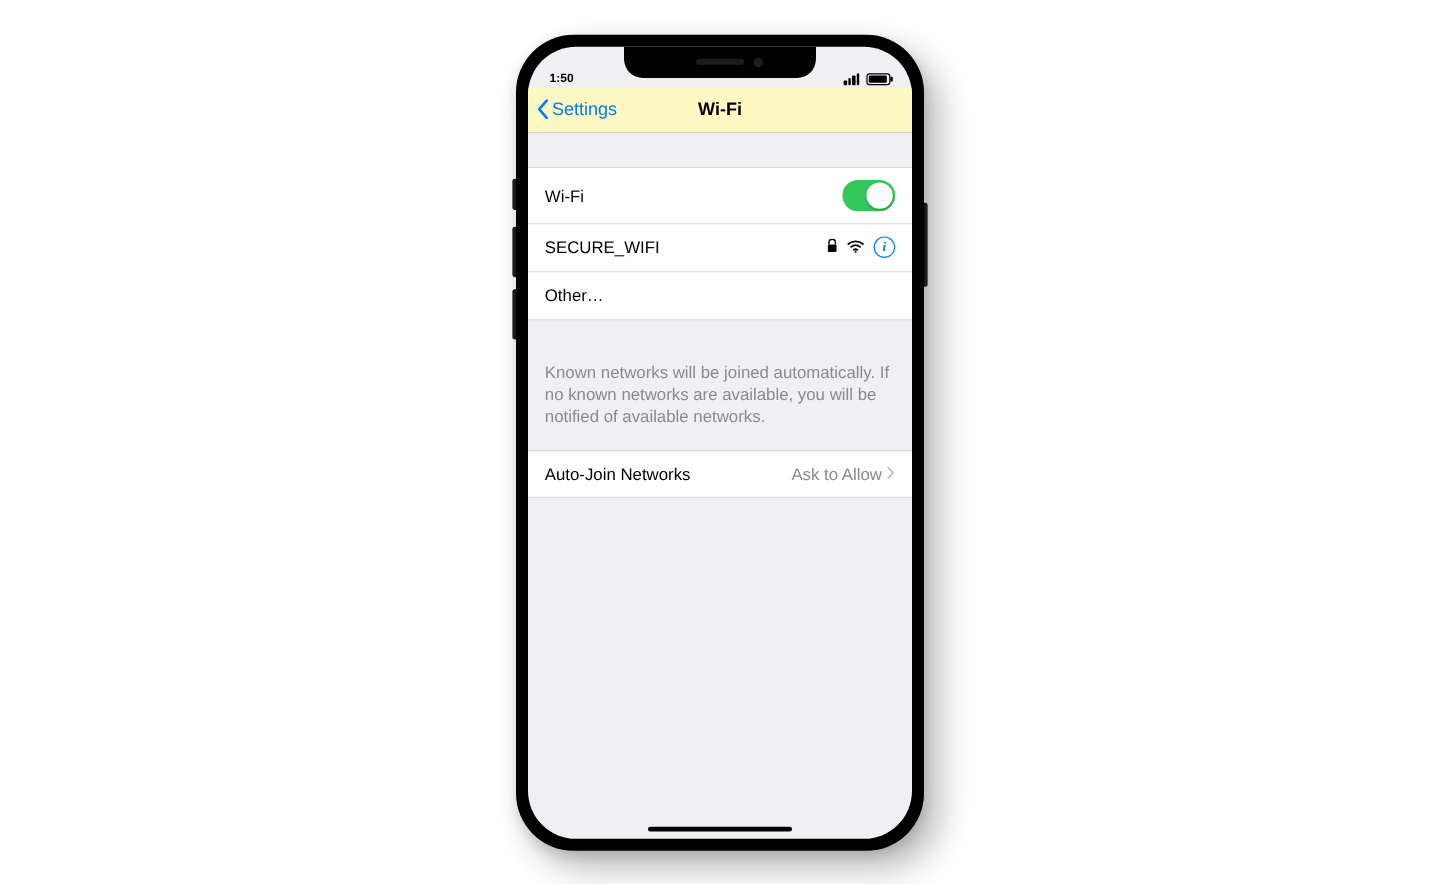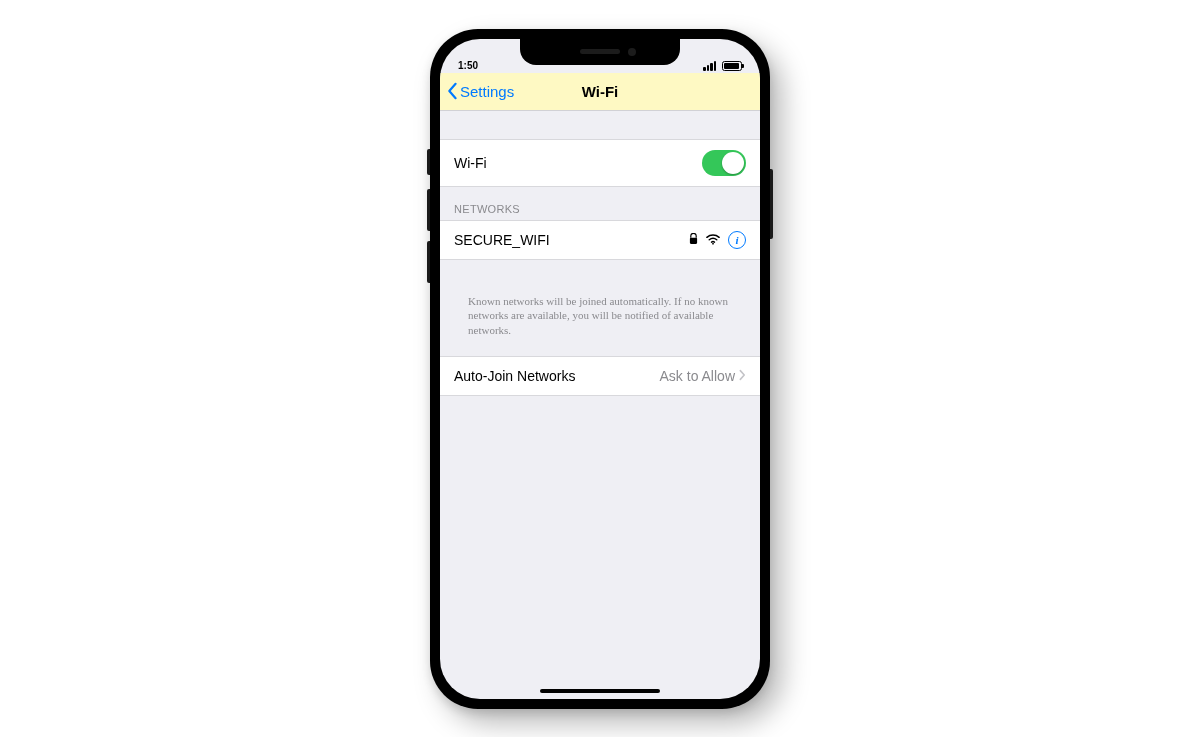--- a/index.html
+++ b/index.html
@@ -159,25 +159,24 @@
     }
     .cell + .cell { border-top: none; }
     .section-header {
       font-size: 11px;
       color: #8a8a8e;
       padding: 16px 14px 5px;
       text-transform: uppercase;
       letter-spacing: 0.3px;
     }
     .section-footer {
-      font-size: 11px;
+      font-size: 14px;
       color: #8a8a8e;
       line-height: 1.35;
-      padding: 6px 28px 8px;
-      font-family: Liberation Serif, serif;
+      padding: 6px 14px 8px;
     }
     .spacer { height: 28px; }
 
     .toggle {
       width: 44px; height: 26px;
       background: #34c759;
       border-radius: 13px;
       position: relative;
     }
     .toggle .knob {
@@ -261,21 +260,20 @@
 
       <div class="spacer"></div>
 
       <div class="cell">
         <span>Wi-Fi</span>
         <div class="toggle">
           <div class="knob"></div>
         </div>
       </div>
 
-      <div class="section-header">NETWORKS</div>
 
       <div class="cell network-row">
         <span>SECURE_WIFI</span>
         <div class="icons">
           <span class="lock-icon">
             <svg viewBox="0 0 10 13">
                 <path d="M2 5 V3.2 a3 3 0 0 1 6 0 V5" stroke="#000" stroke-width="1.3" fill="none"></path>
                 <rect x="1" y="5" width="8" height="7" rx="1.2" fill="#000"></rect>
               </svg>
           </span>
@@ -284,20 +282,23 @@
                 <path d="M1 3.5 a11 11 0 0 1 14 0" stroke="#000" stroke-width="1.7" fill="none" stroke-linecap="round"></path>
                 <path d="M3.7 6.3 a7 7 0 0 1 8.6 0" stroke="#000" stroke-width="1.7" fill="none" stroke-linecap="round"></path>
                 <path d="M6.3 9 a3 3 0 0 1 3.4 0" stroke="#000" stroke-width="1.7" fill="none" stroke-linecap="round"></path>
                 <circle cx="8" cy="10.8" r="1" fill="#000"></circle>
               </svg>
           </span>
           <span class="info-circle">i</span>
         </div>
       </div>
 
+      <div class="cell">
+        <span>Other…</span>
+      </div>
 
       <div class="spacer"></div>
 
       <div class="section-footer">Known networks will be joined automatically. If no known networks are available, you will be notified of available networks.</div>
 
       <div style="height:10px"></div>
 
       <div class="cell">
         <span>Auto-Join Networks</span>
         <span class="value">

